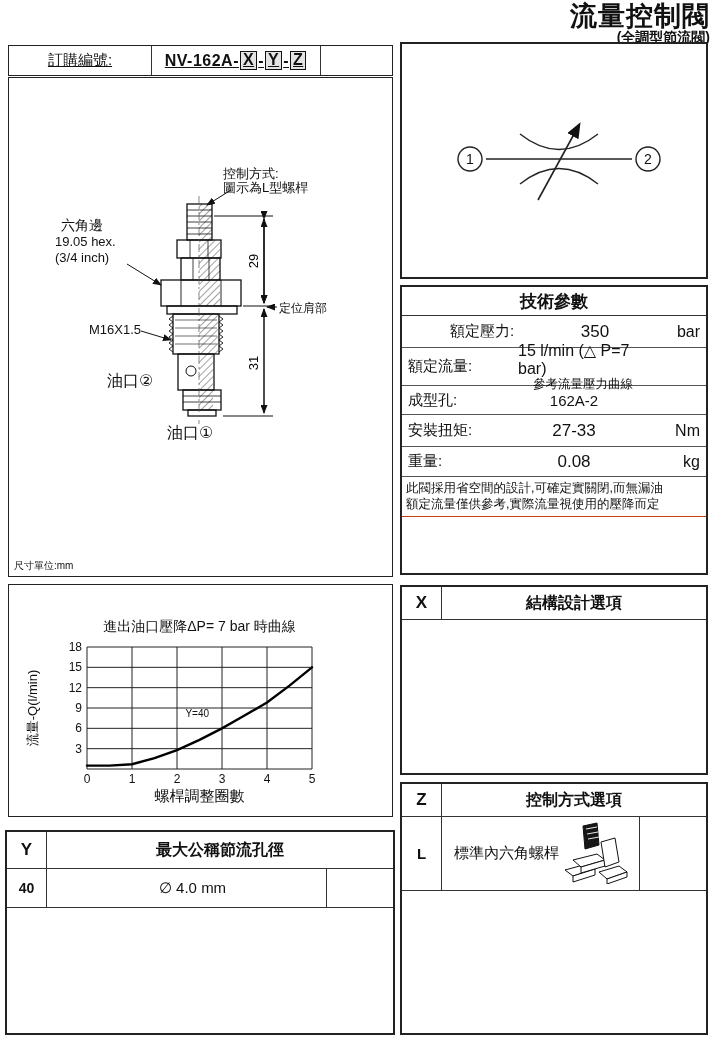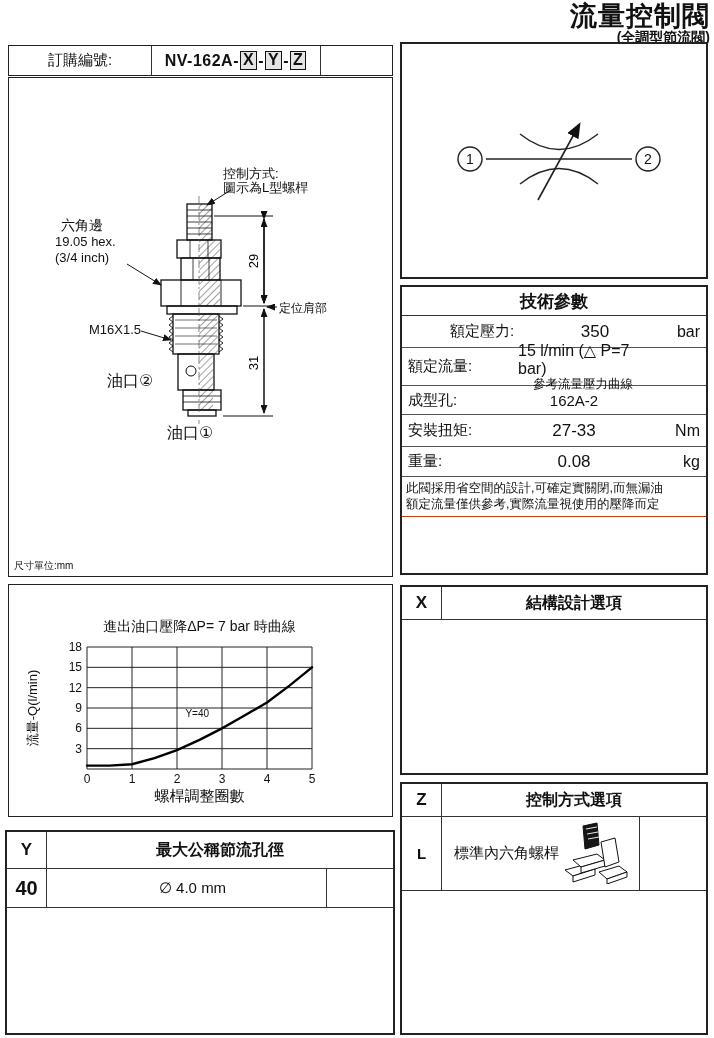--- a/index.html
+++ b/index.html
@@ -9,21 +9,21 @@
     overflow:hidden;
   }
   .box{position:absolute;background:#fff;border:2px solid #222;box-sizing:border-box;}
   .thin{border-width:1.5px;}
   
   .titlewrap{position:absolute;top:2px;right:4px;text-align:right;line-height:1.05;}
   .title-main{font-size:27px;font-weight:bold;letter-spacing:1px;}
   .title-sub{font-size:14px;font-weight:bold;}
   
   .order-box{display:flex;align-items:stretch;}
-  .order-cell{display:flex;align-items:center;justify-content:center;box-sizing:border-box;}
+  .order-cell{display:flex;align-items:center;justify-content:center;box-sizing:border-box;text-decoration:underline;}
   .oc-label{width:143px;border-right:1px solid #333;font-size:15px;}
   .oc-code{width:169px;border-right:1px solid #333;font-size:16px;font-weight:bold;letter-spacing:.5px;}
   .oc-empty{flex:1;}
   .kbox{display:inline-block;border:1.5px solid #111;background:#e4e4e4;padding:0 2px;margin:0 1px;font-weight:bold;line-height:1.05;}
   
   .tt-header{height:28px;display:flex;align-items:center;justify-content:center;
     font-size:17px;font-weight:bold;border-bottom:1px solid #333;}
   .trow{display:flex;align-items:center;border-bottom:1px solid #555;box-sizing:border-box;padding:0 6px;}
   .trow .tl{width:92px;font-size:15px;}
   .trow .tv{flex:1;text-align:center;font-size:17px;}
@@ -283,20 +283,20 @@
     <div class="vline" style="left:40px;"></div>
   </div>
 </div>
 
 <div class="box" style="left:5px;top:830px;width:390px;height:205px;">
   <div class="opt-header" style="height:36px;">
     <div class="opt-key">Y</div>
     <div class="opt-title">最大公稱節流孔徑</div>
   </div>
   <div class="opt-row" style="height:38px;">
-    <div class="opt-key" style="font-size:20px;">40</div>
+    <div class="opt-key" style="font-size:14px;">40</div>
     <div class="opt-desc" style="justify-content:center;">∅ 4.0 mm</div>
     <div class="opt-endcell"></div>
   </div>
   <div class="opt-rest">
     <div class="vline" style="left:40px;"></div>
   </div>
 </div>
 
 </body></html>

